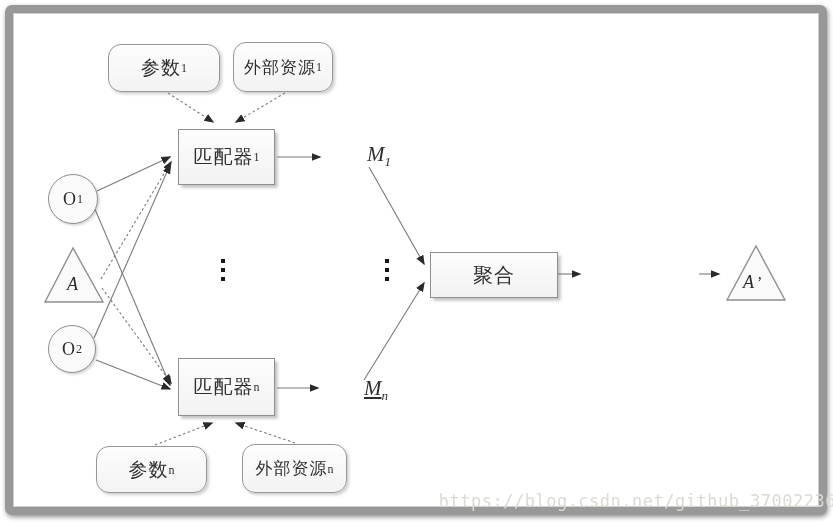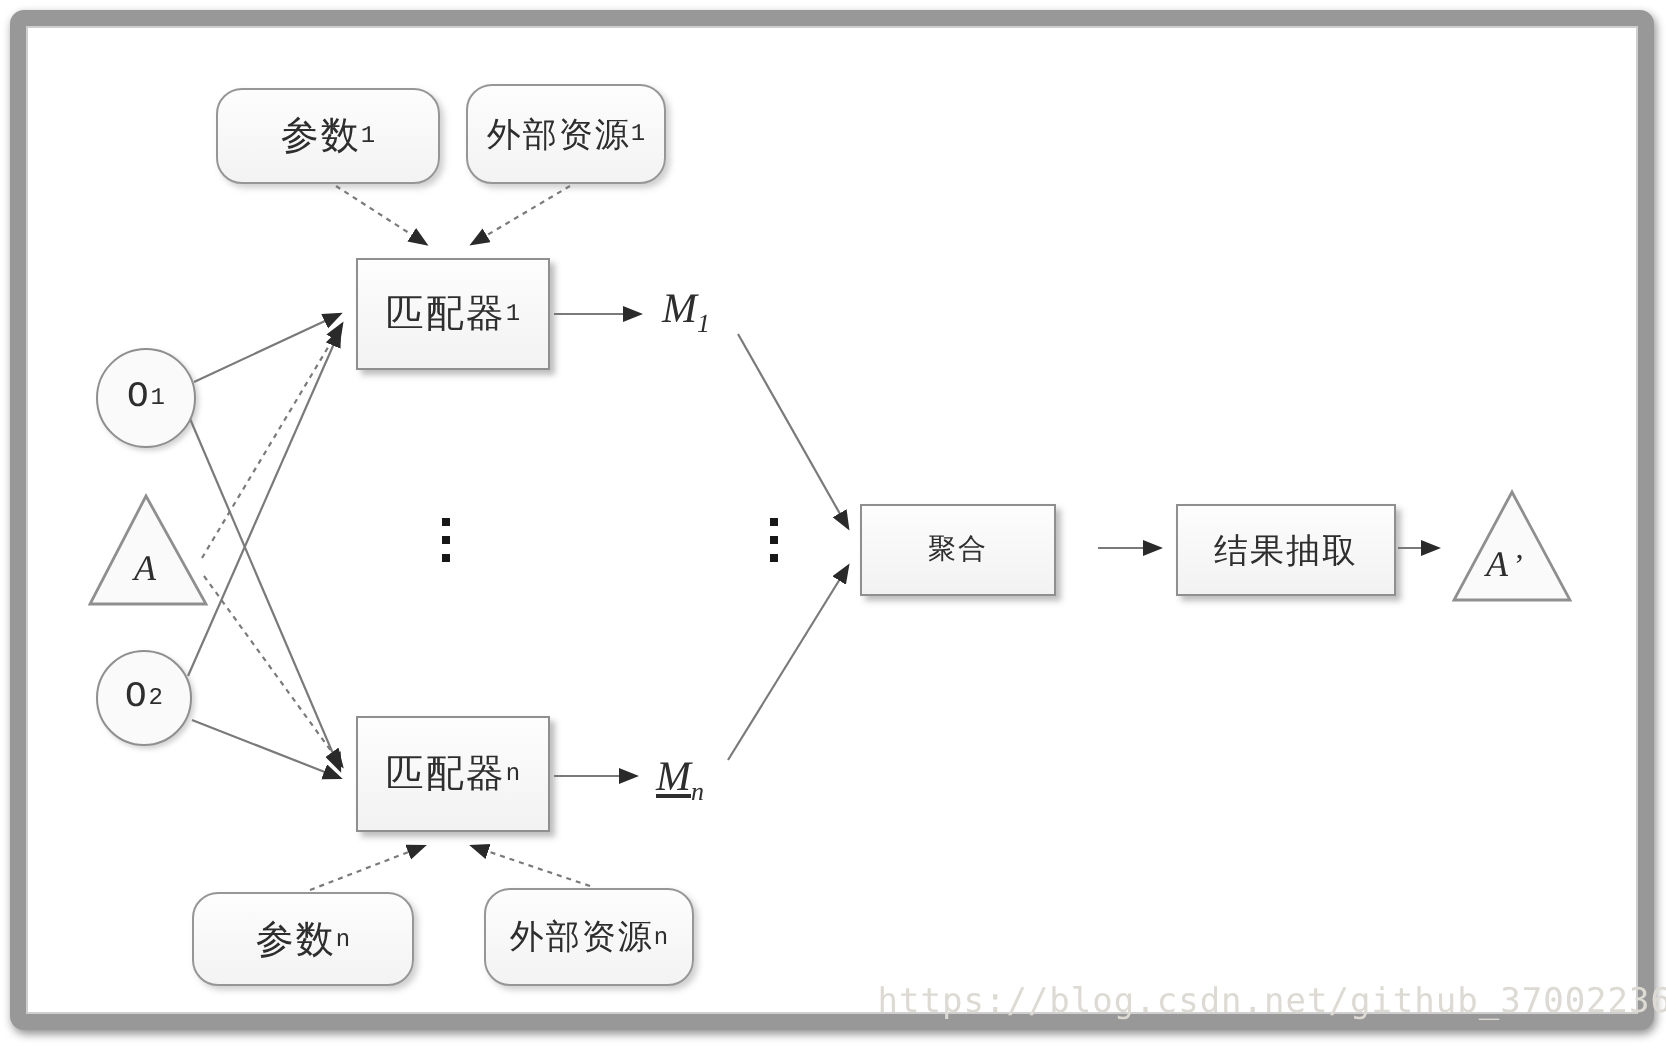--- a/index.html
+++ b/index.html
@@ -6,29 +6,29 @@
     font-family:"Liberation Serif","DejaVu Serif",serif;}
   #stage{position:relative;width:833px;height:526px;background:#ffffff;}
   
   #frame{position:absolute;left:5px;top:5px;width:822px;height:510px;box-sizing:border-box;
     border:8px solid #989898;border-radius:7px;background:#ffffff;
     box-shadow:1px 2px 5px rgba(0,0,0,0.45), inset 0 0 0 1px #cfcfcf;}
   
   #wires{position:absolute;left:0;top:0;width:833px;height:526px;z-index:2;}
   
   .node{position:absolute;z-index:3;display:flex;align-items:center;justify-content:center;
-    box-sizing:border-box;color:#2e2e2e;font-size:19px;letter-spacing:1px;font-family:Liberation Mono, monospace;}
+    box-sizing:border-box;color:#2e2e2e;font-size:19px;letter-spacing:1px;}
   .rect{background:linear-gradient(180deg,#fdfdfd 0%,#f2f2f2 100%);
     border:1.4px solid #8f8f8f;box-shadow:2.5px 2.5px 3px rgba(110,110,110,0.45);}
   .round{background:linear-gradient(180deg,#fdfdfd 0%,#f3f3f3 100%);
     border:1.4px solid #969696;border-radius:13px;box-shadow:2px 2px 3px rgba(130,130,130,0.38);}
   .circle{background:#fafafa;border:1.4px solid #8f8f8f;border-radius:50%;
     box-shadow:1.5px 1.5px 2.5px rgba(130,130,130,0.35);font-size:18px;}
   sub{font-size:12px;letter-spacing:0;line-height:0;}
-  .mlabel{position:absolute;z-index:3;font-style:italic;font-size:21px;color:#2e2e2e;}
+  .mlabel{position:absolute;z-index:3;font-style:italic;font-size:21px;color:#2e2e2e;margin-left:36px;}
   .mlabel sub{font-size:13px;font-style:italic;}
   .tri-wrap{position:absolute;z-index:3;}
   .tri-label{position:absolute;z-index:4;font-style:italic;font-size:18px;color:#2e2e2e;}
   .prime{font-size:16px;font-style:normal;margin-left:3px;}
   .vdots{position:absolute;z-index:3;display:flex;flex-direction:column;gap:5px;}
   .vdots span{width:4px;height:4px;background:#171717;display:block;}
   #watermark{position:absolute;right:-3px;top:491px;z-index:9;
     font-family:"DejaVu Sans Mono","Liberation Mono",monospace;
     font-size:17px;letter-spacing:0.5px;color:#dddad3;white-space:nowrap;}
 </style>
@@ -126,25 +126,22 @@
     <span></span>
       <span></span>
       <span></span>
   </div>
   <div class="vdots" style="left:385px;top:259px;">
     <span></span>
       <span></span>
       <span></span>
   </div>
 
-  <div class="node rect" style="left:430px;top:252px;width:98px;height:46px;font-size:14px;text-align:right;">
+  <div class="node rect" style="left:430px;top:252px;width:128px;height:46px;font-size:20px;text-align:right;">
     <span>聚合</span>
-  </div>
-  <div class="node rect" style="left:588px;top:252px;width:110px;height:46px;font-size:17px;">
-    <span>结果抽取</span>
   </div>
 
   <div class="tri-wrap" style="left:724px;top:244px;">
     <svg width="64" height="58" viewBox="0 0 64 58">
       <polygon points="32,2 3,56 61,56" fill="#fafafa" stroke="#8f8f8f" stroke-width="1.4"></polygon>
     </svg>
     <span class="tri-label" style="left:19px;top:28px;">
       <span>A</span><span class="prime">’</span>
     </span>
   </div>

